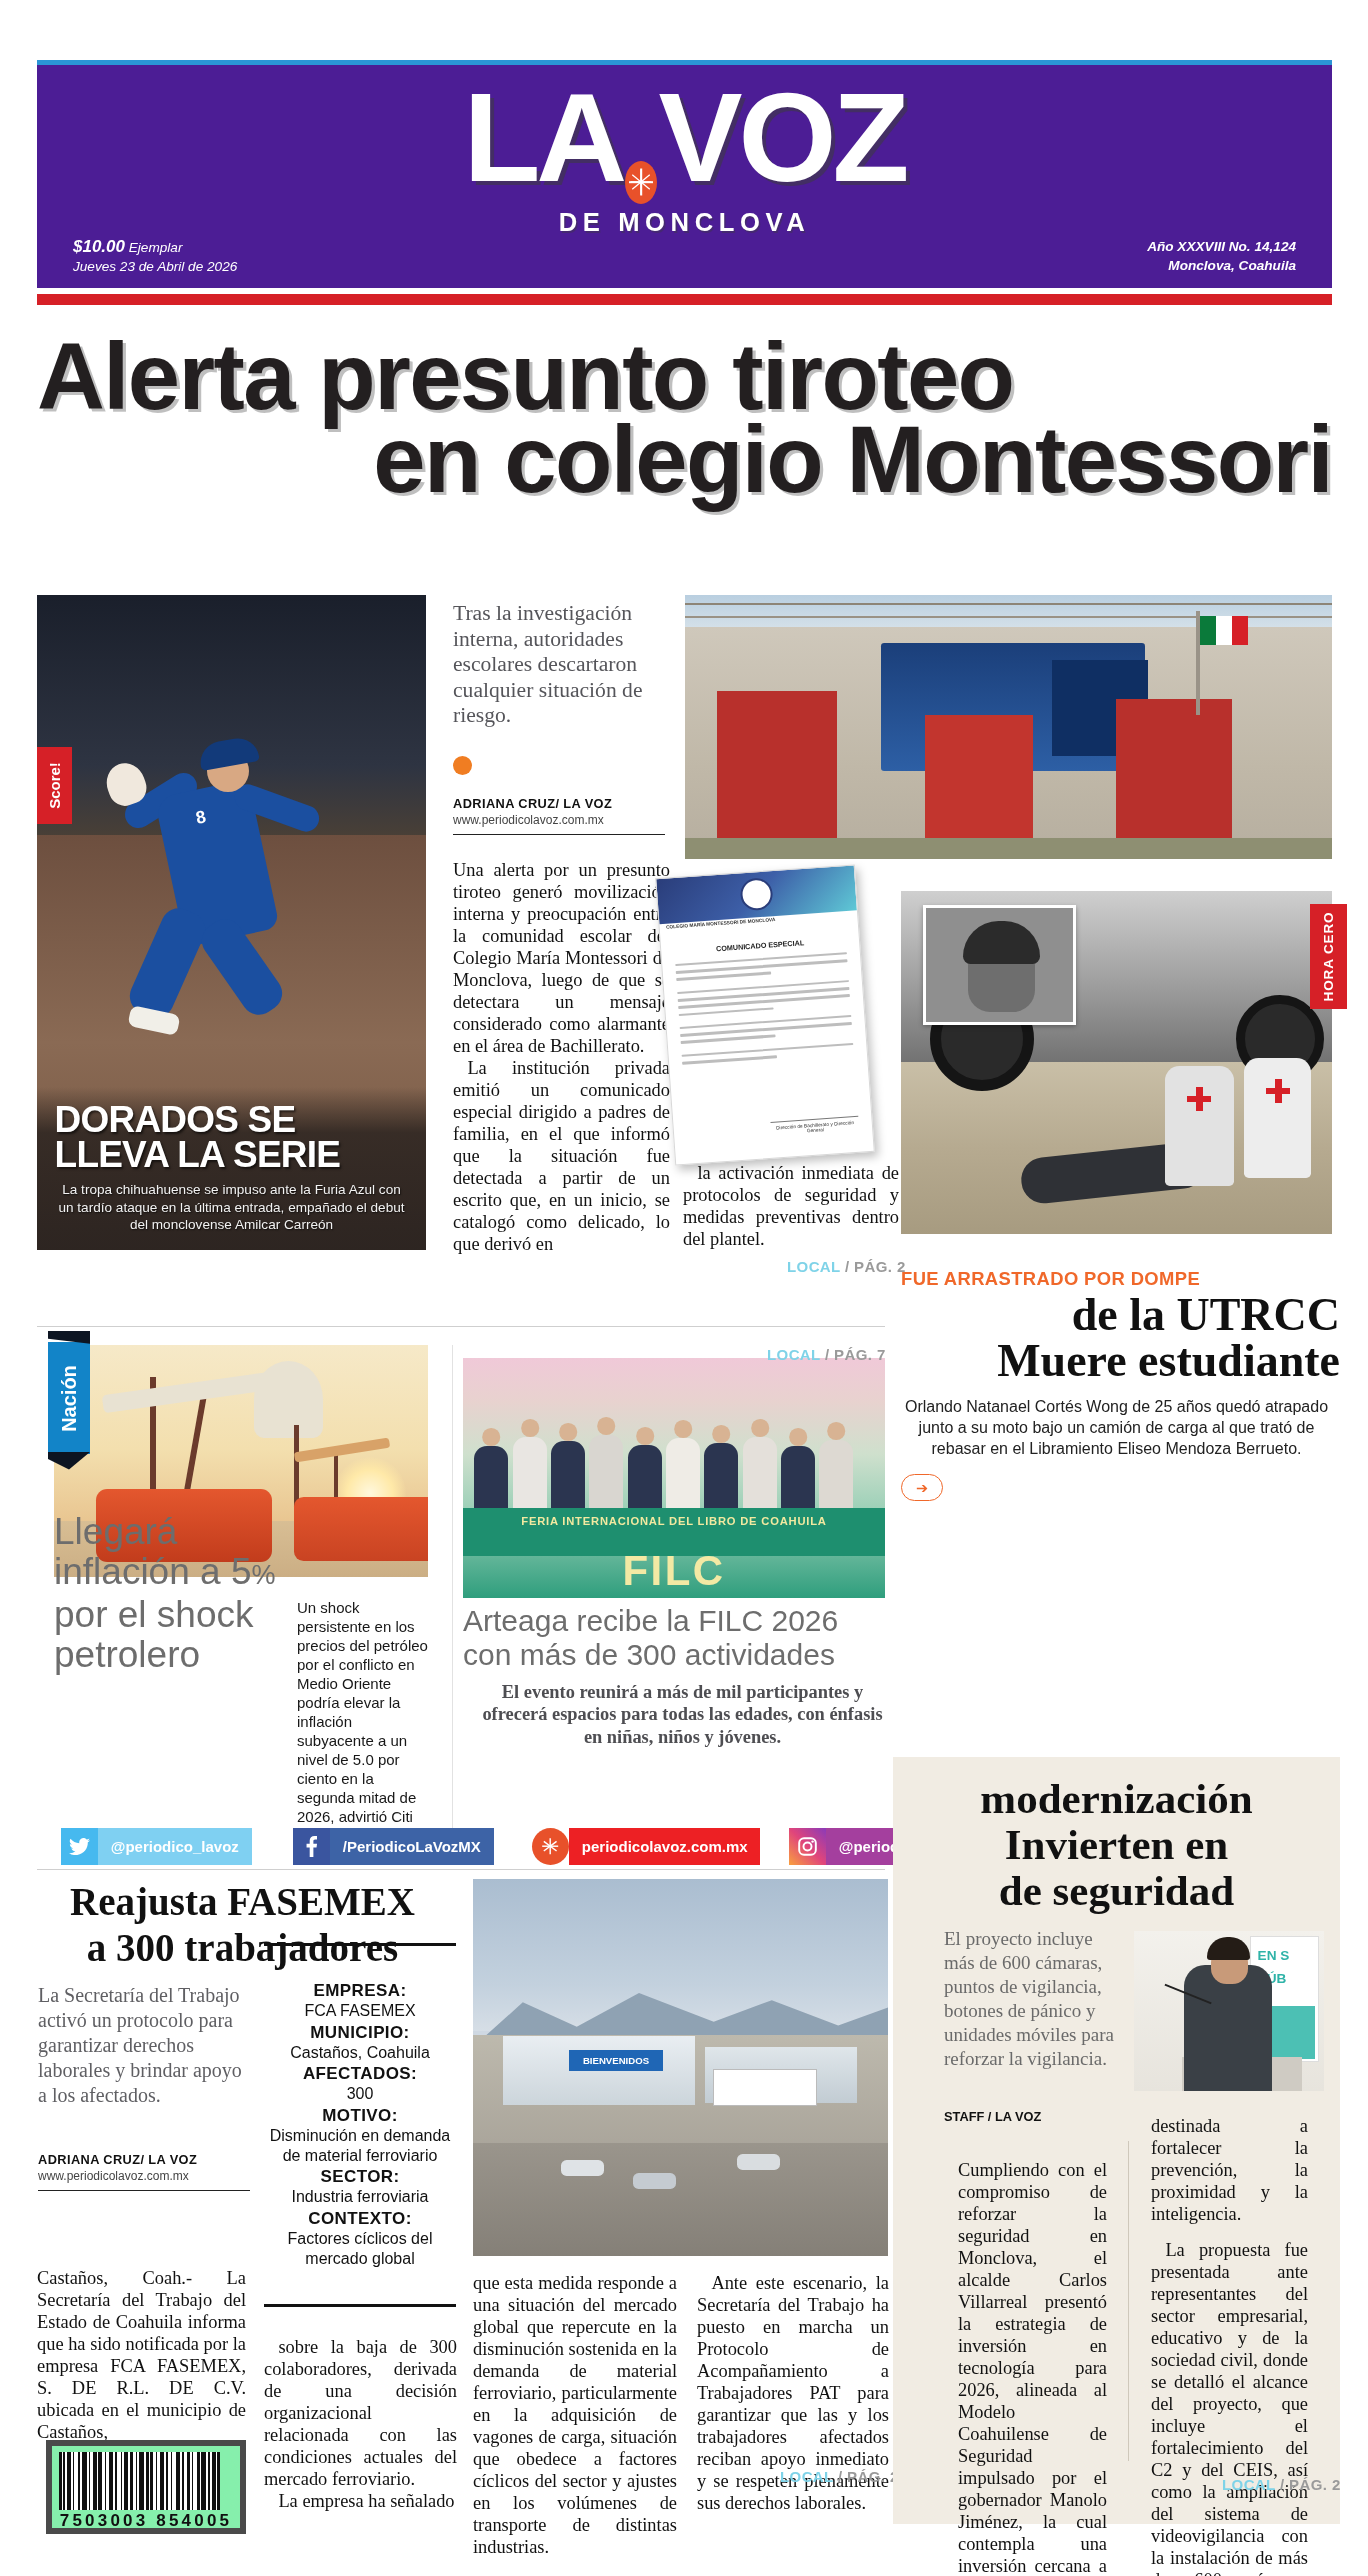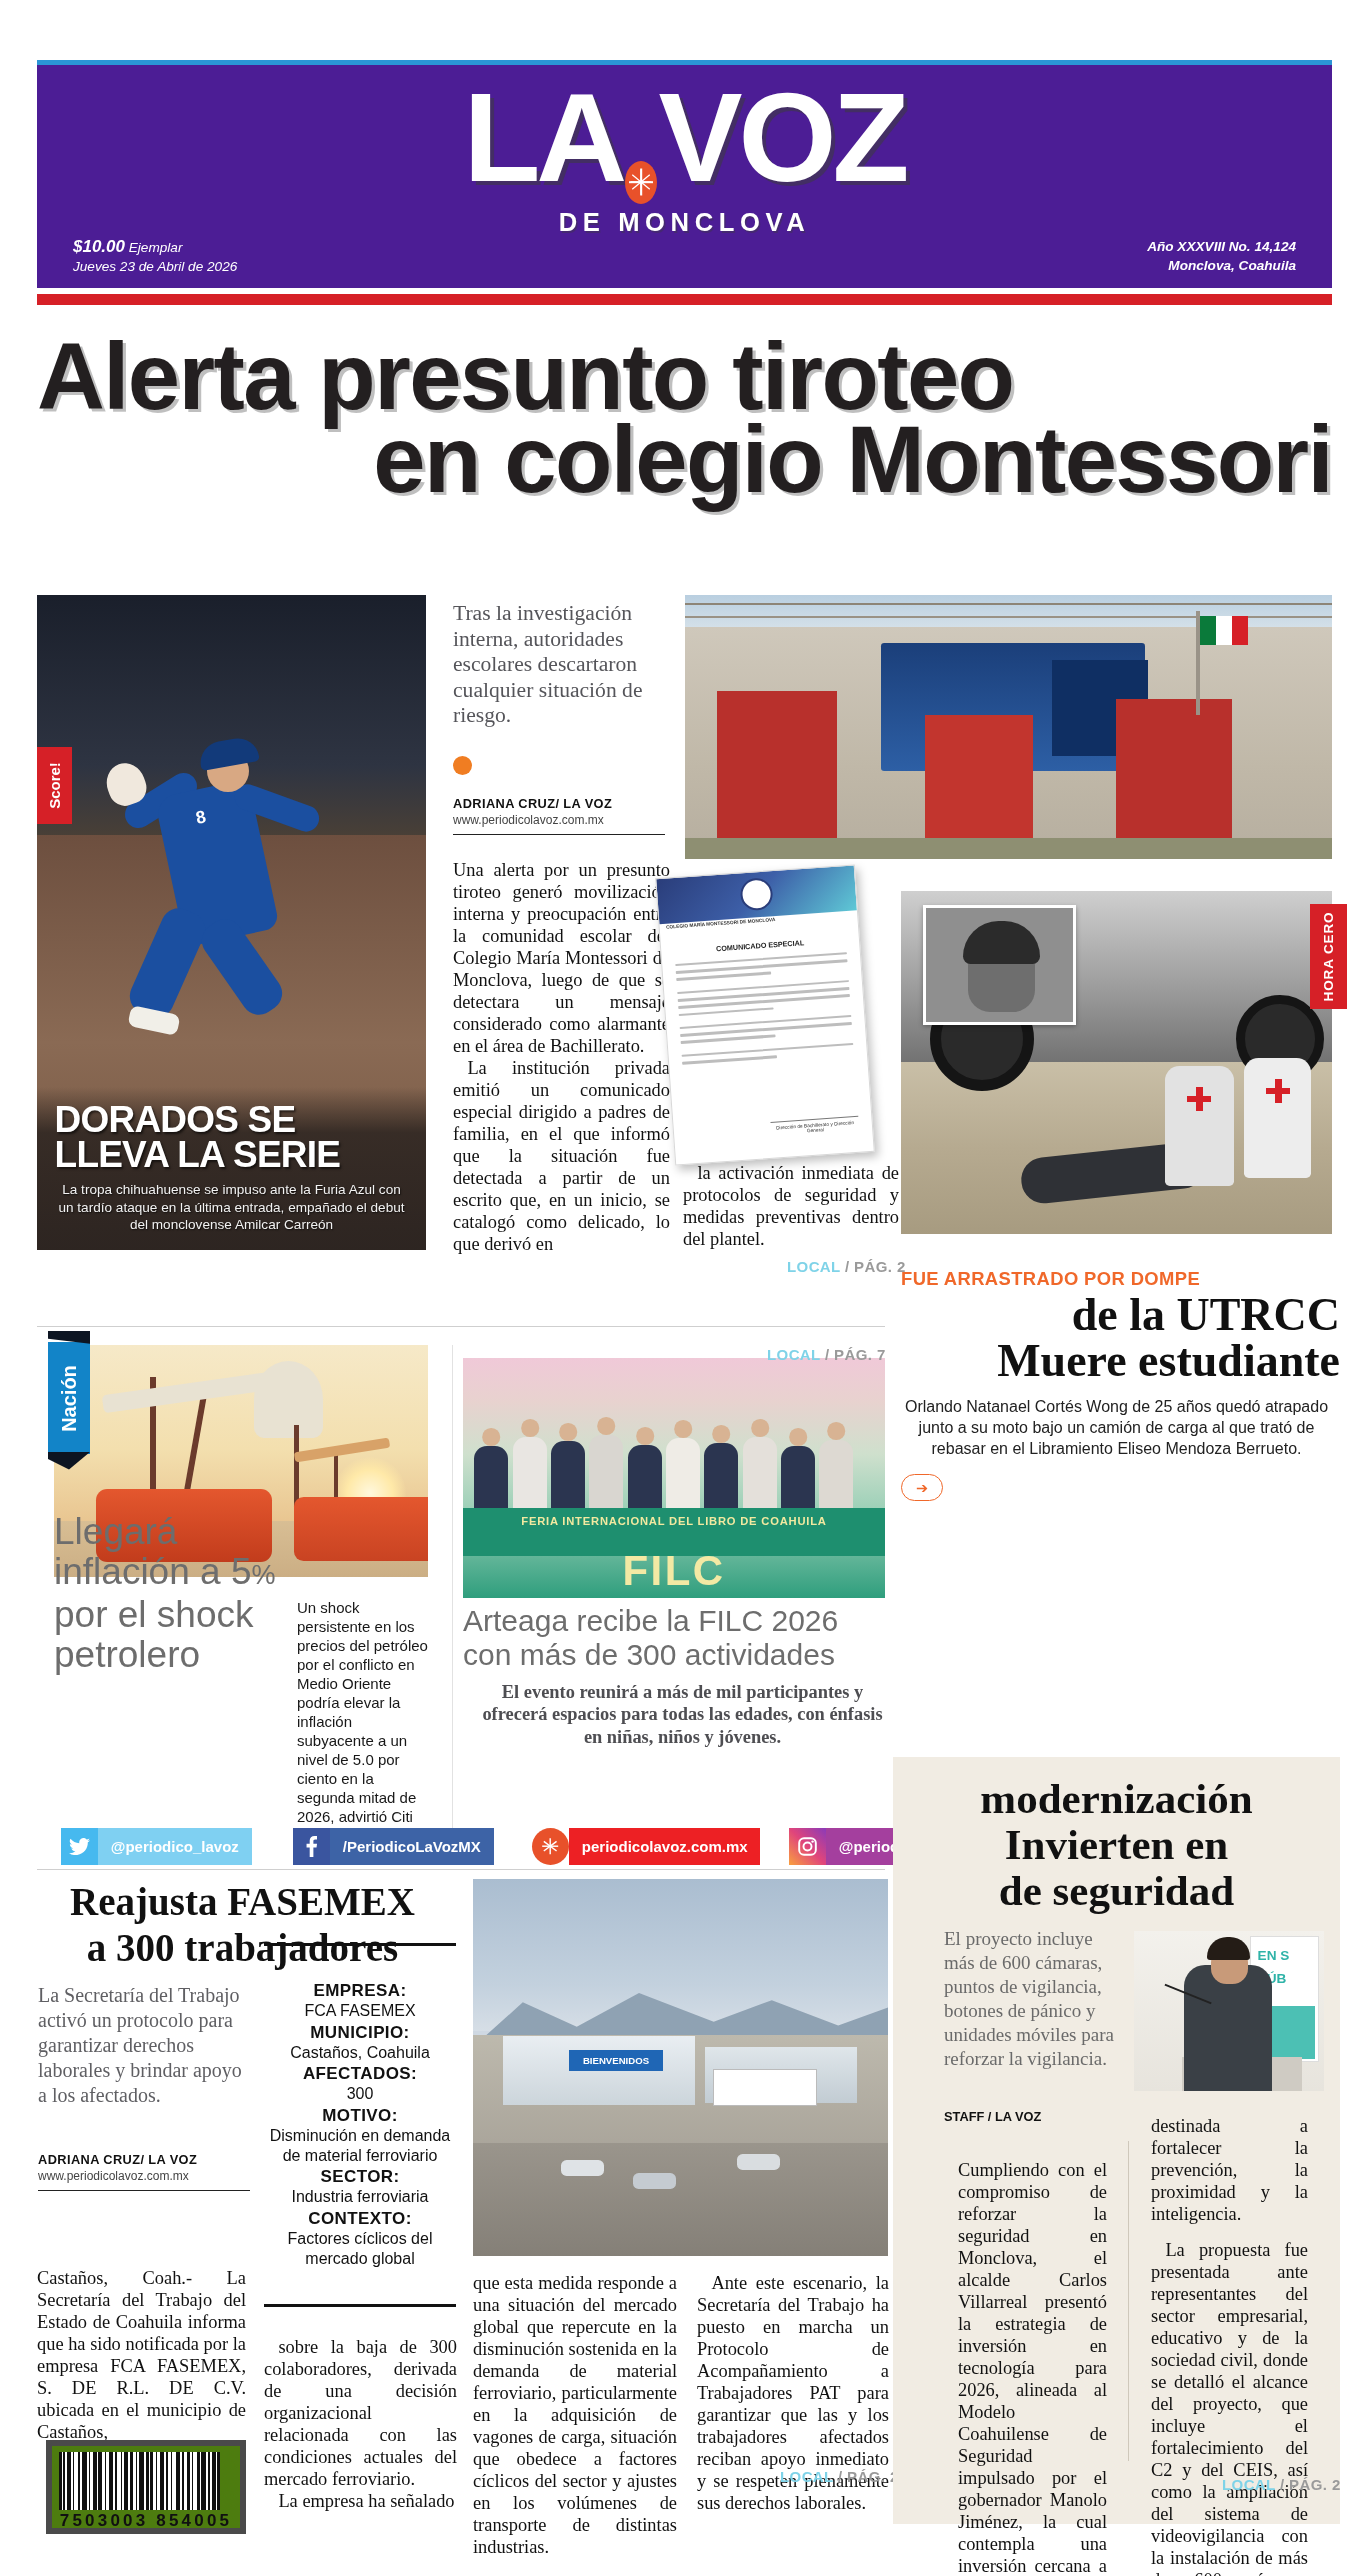--- a/index.html
+++ b/index.html
@@ -415,21 +415,21 @@
   .fas-col4 {
     position:absolute; left:697px; top:2272px; width:192px;
     font-family:"Liberation Serif", serif; font-size:18.4px; line-height:22px;
     color:#111; text-align:justify;
   }
   .fas-col1 p, .fas-col2 p, .fas-col3 p, .fas-col4 p { margin:0; text-indent:14.4px; }
   .fas-col1 p.first, .fas-col3 p.first { text-indent:0; }
 
   .barcode {
     position:absolute; left:46px; top:2440px; width:200px; height:94px;
-    border:6.4px solid #4a4a4a; background:#4d7c0f; padding:5.6px 7.2px 1.6px;
+    border:6.4px solid #4a4a4a; background:#86efac; padding:5.6px 7.2px 1.6px;
   }
   .bc-bars { height:58px; display:flex; gap:0; align-items:stretch; }
   .bc-bars i { display:block; background:#111; }
   .bc-num { text-align:center; font-family:"Liberation Sans", sans-serif;
     font-size:17px; letter-spacing:3.2px; color:#111; margin-top:1.6px; font-weight:bold; }
 
   
   .mid-photo {
     position:absolute; left:473px; top:1879px; width:415px; height:377px;
     overflow:hidden; background:#cfd8e2;

